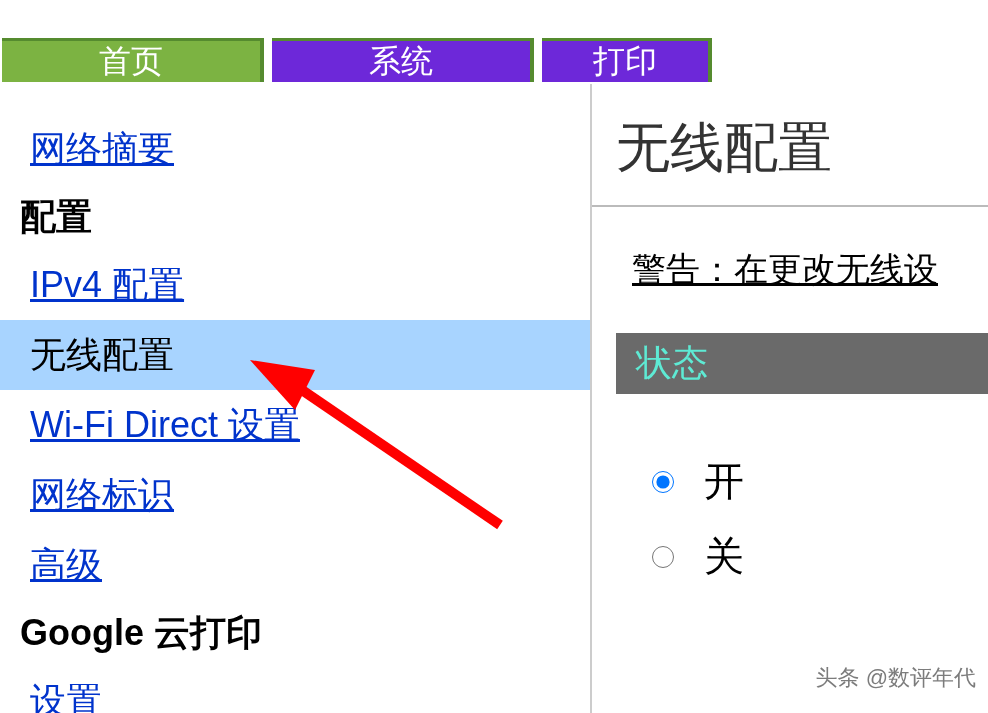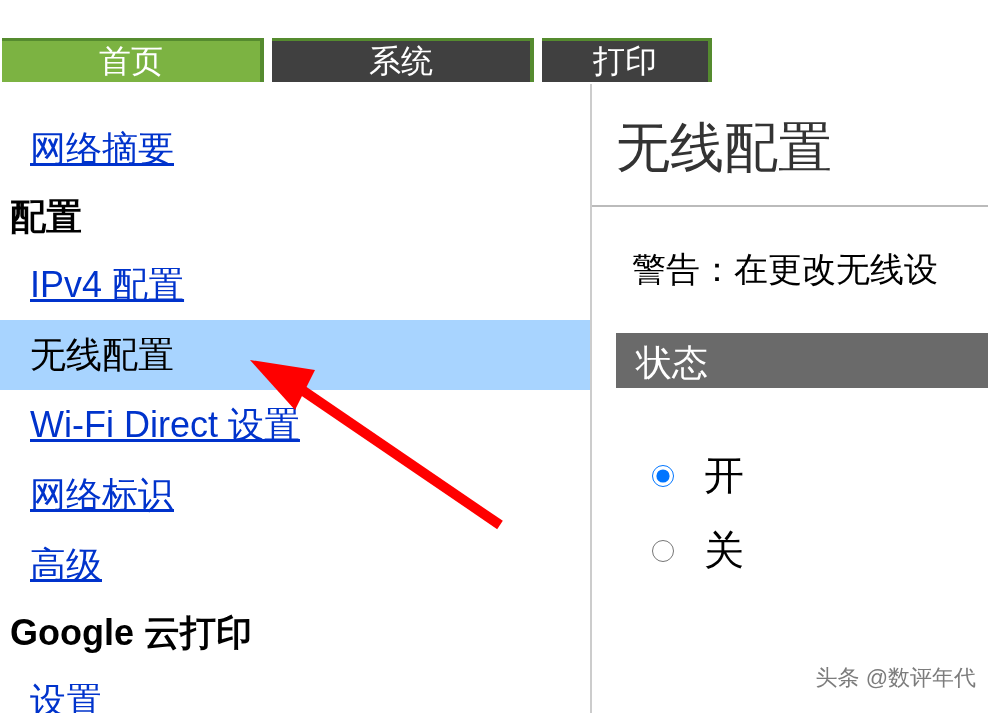--- a/index.html
+++ b/index.html
@@ -18,21 +18,21 @@
     .tabs {
       display: flex;
       gap: 8px;
       padding: 2px 2px 0 2px;
       height: 48px;
       margin-top: 36px;
     }
     .tab {
       position: relative;
       flex: 0 0 262px;
-      background: #404040;
+      background: #6d28d9;
       color: #fff;
       font-size: 32px;
       display: flex;
       align-items: center;
       justify-content: center;
       border-top: 3px solid #558b2f;
       border-right: 4px solid #558b2f;
       height: 44px;
       cursor: pointer;
     }
@@ -54,21 +54,21 @@
     .sidebar-link {
       display: block;
       padding: 8px 10px 8px 30px;
       color: #0033cc;
       font-size: 36px;
       text-decoration: underline;
       cursor: pointer;
       line-height: 1.5;
     }
     .sidebar-heading {
-      padding: 6px 10px 6px 10px;
+      padding: 6px 10px 6px 20px;
       color: #000;
       font-size: 36px;
       font-weight: bold;
       line-height: 1.5;
     }
     .sidebar-link.selected {
       background: #a8d4ff;
       color: #000;
       text-decoration: none;
     }
@@ -80,26 +80,27 @@
       font-size: 54px;
       color: #333;
       padding: 28px 0 20px 24px;
       font-weight: normal;
       border-bottom: 2px solid #bbb;
     }
     .warning {
       font-size: 34px;
       color: #000;
       padding: 40px 0 40px 40px;
+      text-decoration: underline;
     }
     .section-header {
       background: #6a6a6a;
-      color: #ffffff;
+      color: #5eead4;
       font-size: 36px;
-      padding: 6px 0 0 20px;
+      padding: 6px 0 6px 20px;
       margin-left: 24px;
     }
     .radio-group {
       padding: 60px 0 0 60px;
     }
     .radio-row {
       display: flex;
       align-items: center;
       font-size: 40px;
       margin-bottom: 20px;

